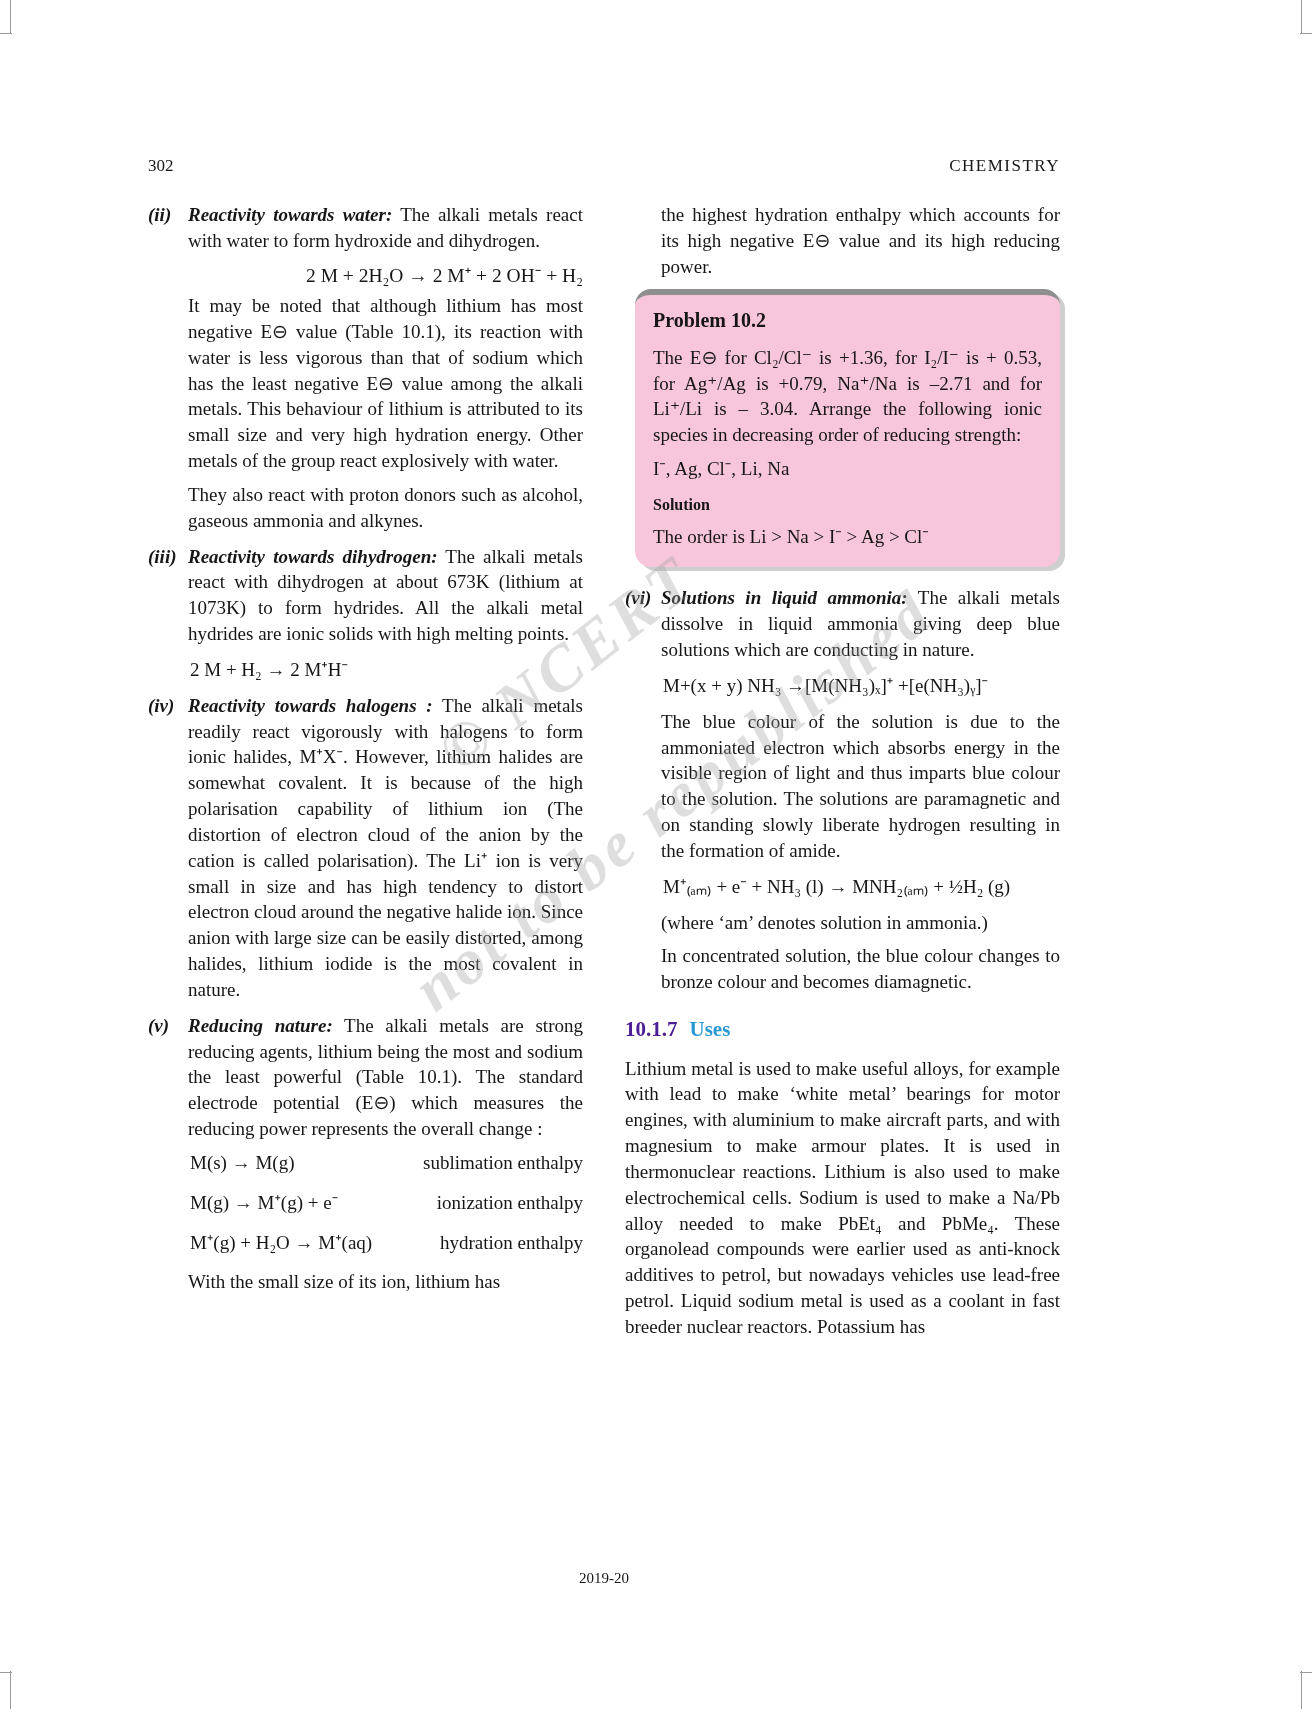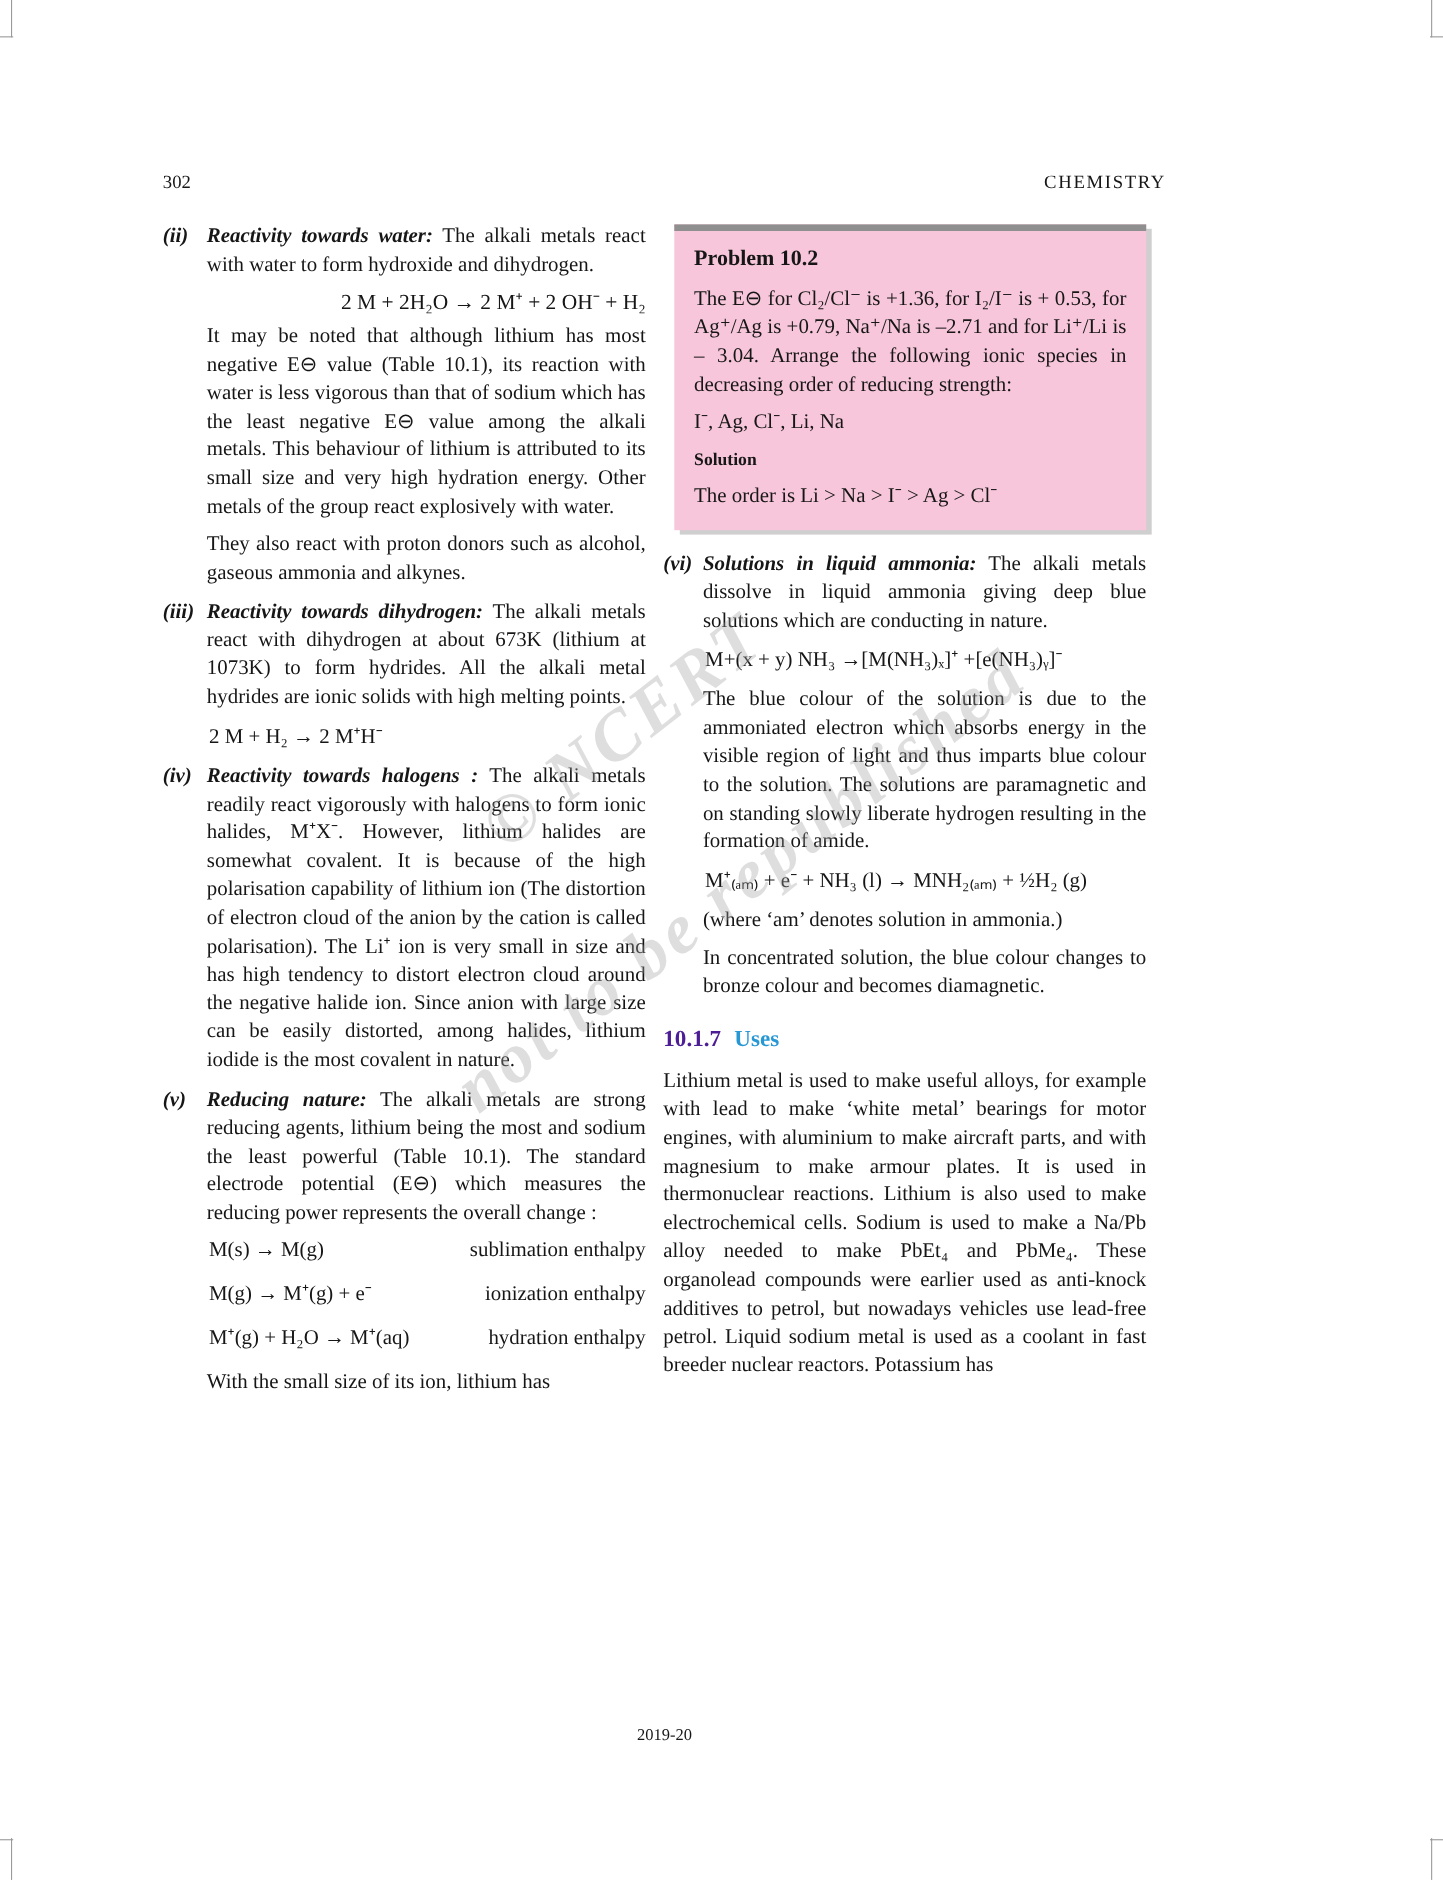--- a/index.html
+++ b/index.html
@@ -46,21 +46,21 @@
     letter-spacing: 4px;
     line-height: 2.7;
     color: rgba(160,160,160,0.35);
     pointer-events: none;
     z-index: 3;
   }
 
   .columns {
     position: absolute;
     left: 148px; top: 202px; width: 912px;
-    display: flex; gap: 16px;
+    display: flex; gap: 42px;
     font-size: 19px;
     line-height: 1.36;
     text-align: justify;
     z-index: 2;
   }
   .col { width: 439px; }
 
   .item { position: relative; padding-left: 40px; margin-bottom: 10px; }
   .col-right .item { padding-left: 36px; }
   .marker {
@@ -81,20 +81,21 @@
     text-align: center; margin: 2px 0 14px 2px;
   }
 
   .problem-box {
     margin: 2px 0 18px 10px;
     background: #f8c6da;
     border-top: 6px solid #8f8f8f;
     box-shadow: 5px 4px 0 #cfcfcf;
     padding: 12px 18px 18px 18px;
     text-align: justify;
+    border-radius: 16px;
   }
   .problem-title { font-weight: 700; font-size: 20px; margin-bottom: 10px; text-align: left; }
   .problem-line { margin-top: 8px; text-align: left; }
   .solution-label { font-weight: 700; font-size: 16px; margin: 12px 0 8px; text-align: left; }
   .solution-text { text-align: left; }
 
   .section-heading { margin: 20px 0 12px; text-align: left; font-size: 21px; font-weight: 700; }
   .sec-num { color: #4c1d95; }
   .sec-title { color: #2898d5; margin-left: 12px; }
 
@@ -168,20 +169,21 @@
           <span>hydration enthalpy</span>
         </div>
 
         <p class="para">With the small size of its ion, lithium has</p>
       </div>
 
     </section>
 
     <section class="col col-right">
 
+      <p class="cont-para">the highest hydration enthalpy which accounts for its high negative E⊖ value and its high reducing power.</p>
 
       <div class="problem-box">
         <div class="problem-title">Problem 10.2</div>
         <div>The E⊖ for Cl₂/Cl⁻ is +1.36, for I₂/I⁻ is + 0.53, for Ag⁺/Ag is  +0.79, Na⁺/Na is –2.71 and for Li⁺/Li is – 3.04. Arrange the following ionic species in decreasing order of reducing strength:</div>
         <div class="problem-line">I⁻, Ag, Cl⁻, Li, Na</div>
         <div class="solution-label">Solution</div>
         <div class="solution-text">The order is Li &gt; Na &gt; I⁻ &gt; Ag  &gt; Cl⁻</div>
       </div>
 
       <div class="item">

